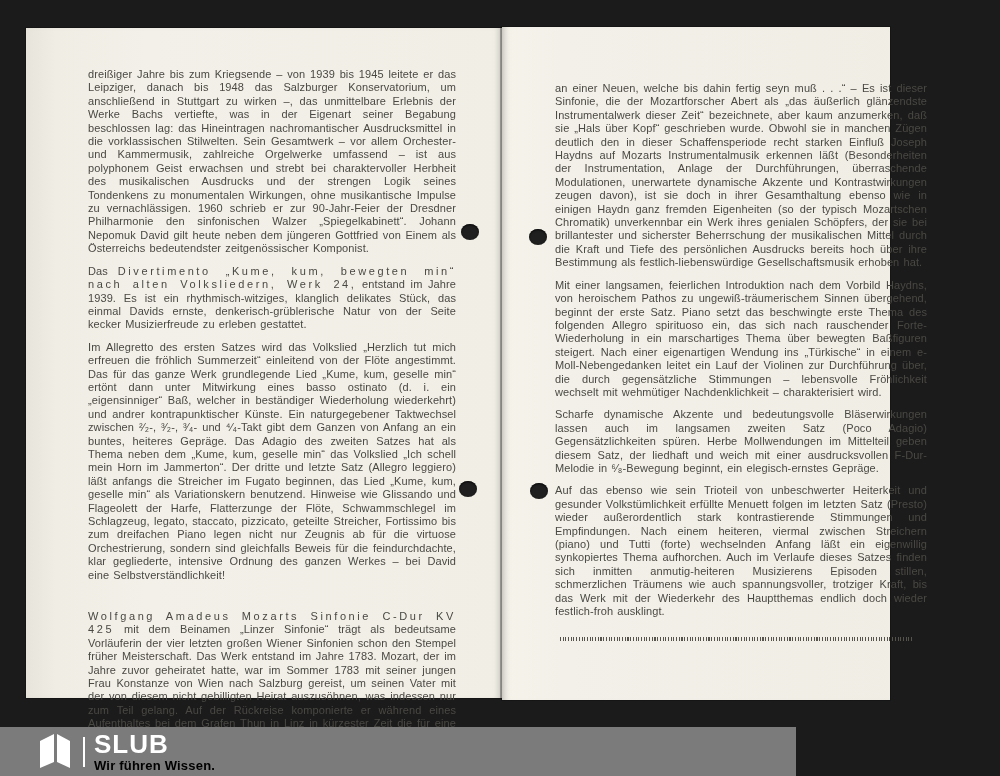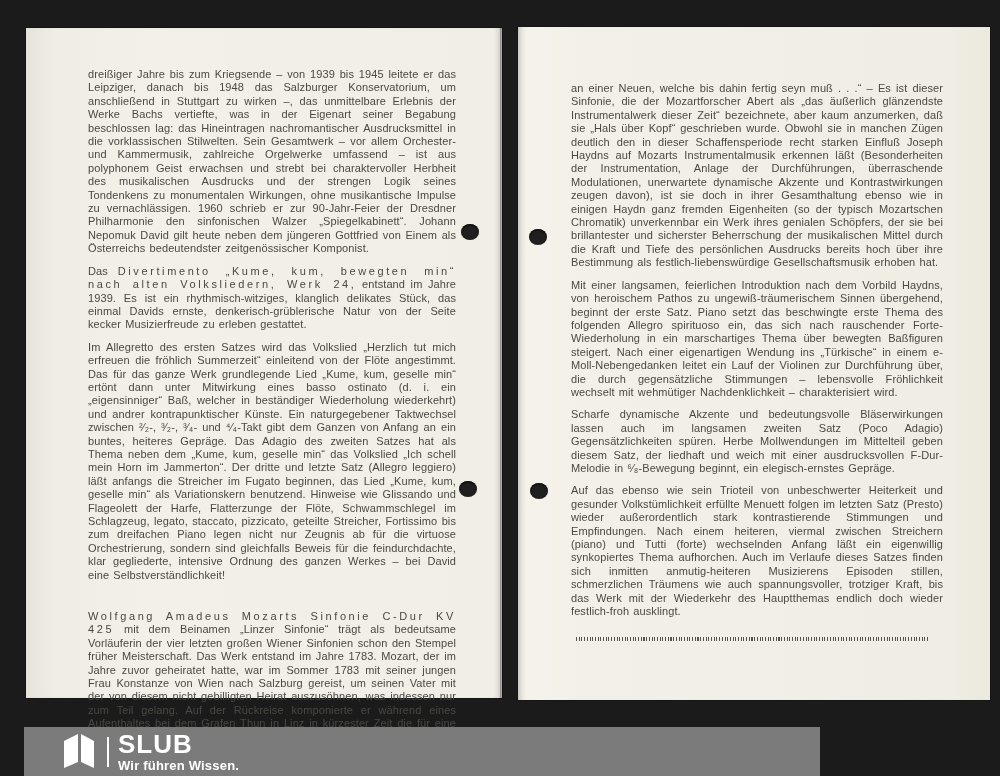--- a/index.html
+++ b/index.html
@@ -2,43 +2,43 @@
 <html><head>
 <meta charset="utf-8">
 <style>
   html,body{margin:0;padding:0;background:#101010;}
   .stage{position:relative;width:1000px;height:776px;background:#1b1b1b;overflow:hidden;
          font-family:"Liberation Sans",sans-serif;}
   .page{position:absolute;background:#f1efe6;}
   .page-left{left:26px;top:28px;width:476px;height:670px;
       background:linear-gradient(90deg,#e7e5db 0px,#efede4 30px,#f2f0e8 120px,#f0eee5 100%);
       box-shadow:inset -7px 0 9px -7px rgba(0,0,0,.4), 0 0 0 1px rgba(0,0,0,.2);}
-  .page-right{left:502px;top:27px;width:472px;height:673px;
+  .page-right{left:502px;top:27px;width:388px;height:673px;
       background:linear-gradient(90deg,#f5f3ea 0px,#f2f0e8 60px,#efede4 430px,#eceade 100%);
-      box-shadow:inset 8px 0 9px -8px rgba(0,0,0,.35), 0 0 0 1px rgba(0,0,0,.2);margin-left:16px;}
+      box-shadow:inset 8px 0 9px -8px rgba(0,0,0,.35), 0 0 0 1px rgba(0,0,0,.2);}
   .seam{position:absolute;left:500px;top:27px;width:2px;height:672px;
       background:linear-gradient(90deg,rgba(0,0,0,.35),rgba(0,0,0,.08));}
   .page-text{position:absolute;text-align:justify;color:#4a4843;
       font-size:11px;line-height:13.4px;letter-spacing:.1px;word-spacing:1px;}
   .page-left .page-text{left:62px;top:40px;width:368px;}
   .page-right .page-text{left:53px;top:55px;width:372px;}
   p.para{margin:0 0 9px 0;}
   p.para.gap{margin-top:28px;}
   .sperr{letter-spacing:2.6px;word-spacing:3.5px;}
   .hole{position:absolute;width:18px;height:16px;border-radius:50%;background:#1f1f1f;
       box-shadow:inset 0 1px 2px rgba(0,0,0,.8);}
   .dash-rule{position:absolute;left:58px;top:610px;width:354px;height:4px;
       background:repeating-linear-gradient(90deg,#56534c 0 1px,rgba(0,0,0,0) 1px 2.7px);}
   .footer{position:absolute;left:0;top:727px;width:796px;height:49px;background:#7b7b7b;
-      display:flex;align-items:center;justify-content:space-between;margin-left:24px;}
+      display:flex;align-items:center;justify-content:space-between;}
   .slub{display:flex;align-items:center;margin-left:38px;gap:9px;}
   .slub-divider{width:2px;height:30px;background:#fff;margin-left:2px;}
   .slub-textcol{display:flex;flex-direction:column;line-height:1;}
   .slub-wordmark{color:#fff;font-weight:700;font-size:26px;letter-spacing:1px;}
-  .slub-tagline{color:#ffffff;font-weight:700;font-size:13px;margin-top:2px;letter-spacing:.2px;}
+  .slub-tagline{color:#000000;font-weight:700;font-size:13px;margin-top:2px;letter-spacing:.2px;}
   .phil{display:flex;align-items:center;margin-right:14px;gap:10px;}
   .phil-icon{position:relative;width:46px;height:46px;border-radius:50%;
       background:repeating-conic-gradient(#ffffff 0deg 2.6deg,rgba(255,255,255,0) 2.6deg 7.2deg);}
   .phil-icon::after{content:"";position:absolute;left:13px;top:13px;width:20px;height:20px;
       border-radius:50%;background:#7b7b7b;}
   .phil-text{display:flex;flex-direction:column;color:#fff;
       font-family:"Liberation Serif",serif;font-size:16px;line-height:17px;letter-spacing:.3px;}
 </style>
 </head>
 <body>

